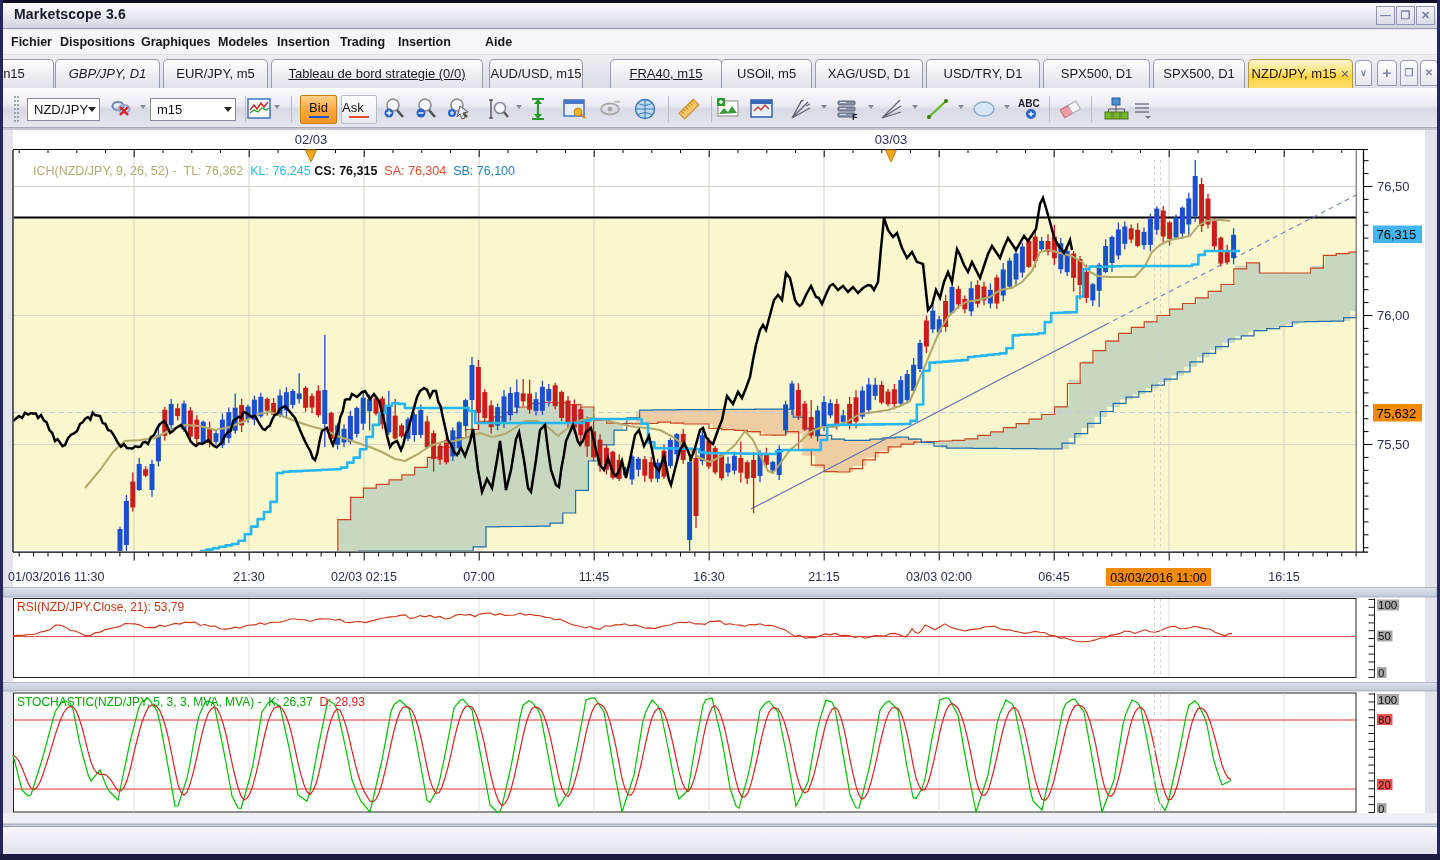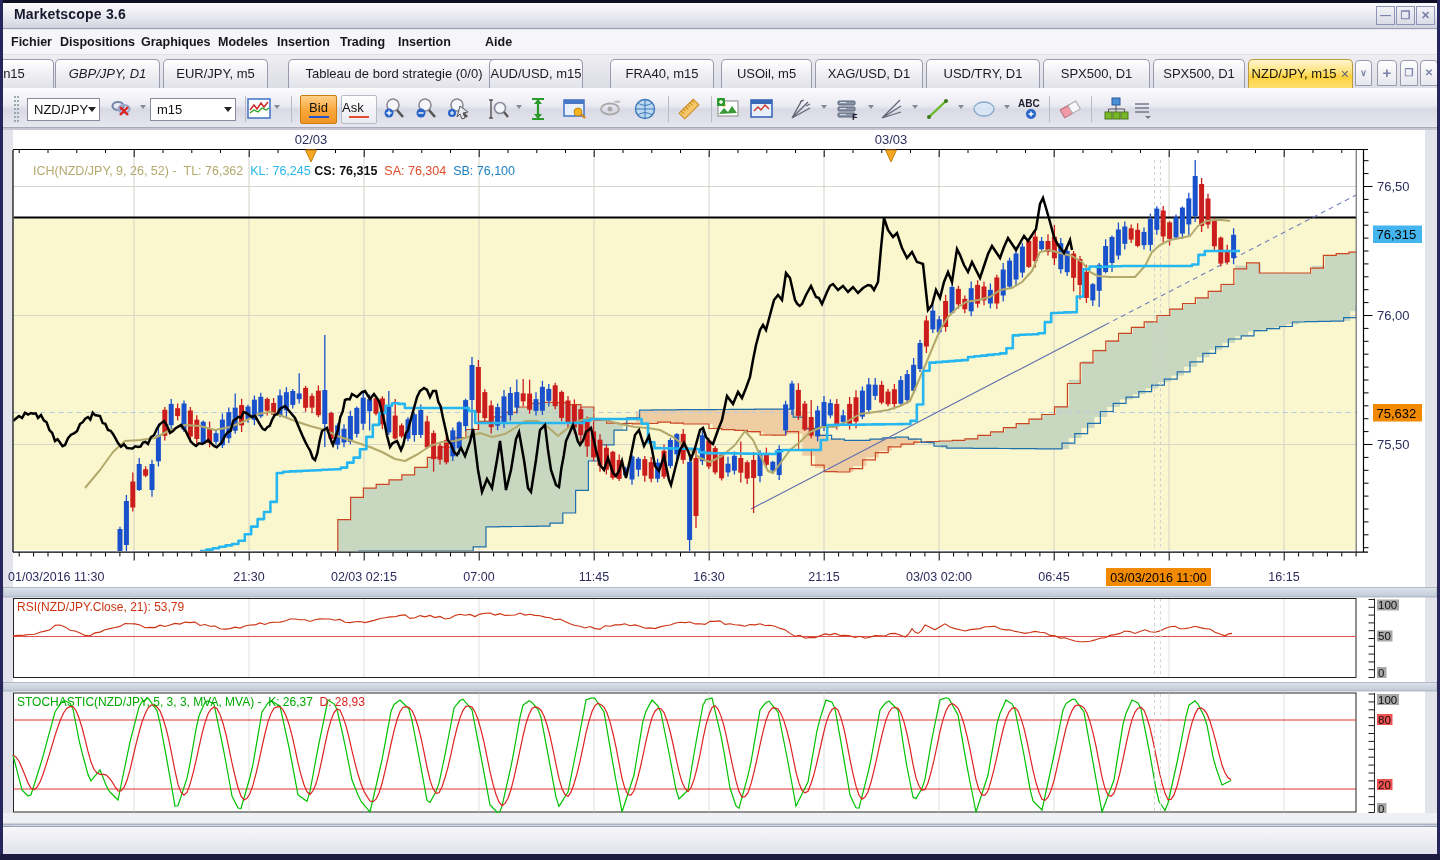--- a/index.html
+++ b/index.html
@@ -50,23 +50,23 @@
 <div class="abs menu-item" style="left:218px;">Modeles</div>
 <div class="abs menu-item" style="left:277px;">Insertion</div>
 <div class="abs menu-item" style="left:340px;">Trading</div>
 <div class="abs menu-item" style="left:398px;">Insertion</div>
 <div class="abs menu-item" style="left:461px;margin-left:24px;">Aide</div>
 
 <div class="abs" id="tabbar"></div>
 <div class="tab" style="left:-26px;width:80px;">n15</div>
 <div class="tab" style="left:55px;width:105px;font-style:italic;">GBP/JPY, D1</div>
 <div class="tab" style="left:163px;width:105px;">EUR/JPY, m5</div>
-<div class="tab" style="left:288px;width:212px;">Tableau de bord strategie (0/0)</div>
+<div class="tab" style="left:271px;width:212px;text-decoration:underline;">Tableau de bord strategie (0/0)</div>
 <div class="tab" style="left:489px;width:94px;">AUD/USD, m15</div>
-<div class="tab" style="left:610px;width:104px;">FRA40, m15</div>
+<div class="tab" style="left:610px;width:112px;text-decoration:underline;">FRA40, m15</div>
 <div class="tab" style="left:721px;width:91px;">USOil, m5</div>
 <div class="tab" style="left:815px;width:108px;">XAG/USD, D1</div>
 <div class="tab" style="left:926px;width:114px;">USD/TRY, D1</div>
 <div class="tab" style="left:1043px;width:107px;">SPX500, D1</div>
 <div class="tab" style="left:1153px;width:92px;">SPX500, D1</div>
 <div class="tab active" style="left:1248px;width:105px;">NZD/JPY, m15 <span style="color:#667;font-size:11px;">✕</span></div>
 <div class="tabbtn" style="left:1355px;width:17px;font-size:9px;line-height:24px;">∨<br></div>
 <div class="tabbtn" style="left:1377px;width:20px;font-size:15px;line-height:24px;">+</div>
 <div class="tabbtn" style="left:1400px;width:18px;font-size:10px;line-height:24px;">❐</div>
 <div class="tabbtn" style="left:1420px;width:18px;font-size:10px;line-height:24px;">✕</div>

